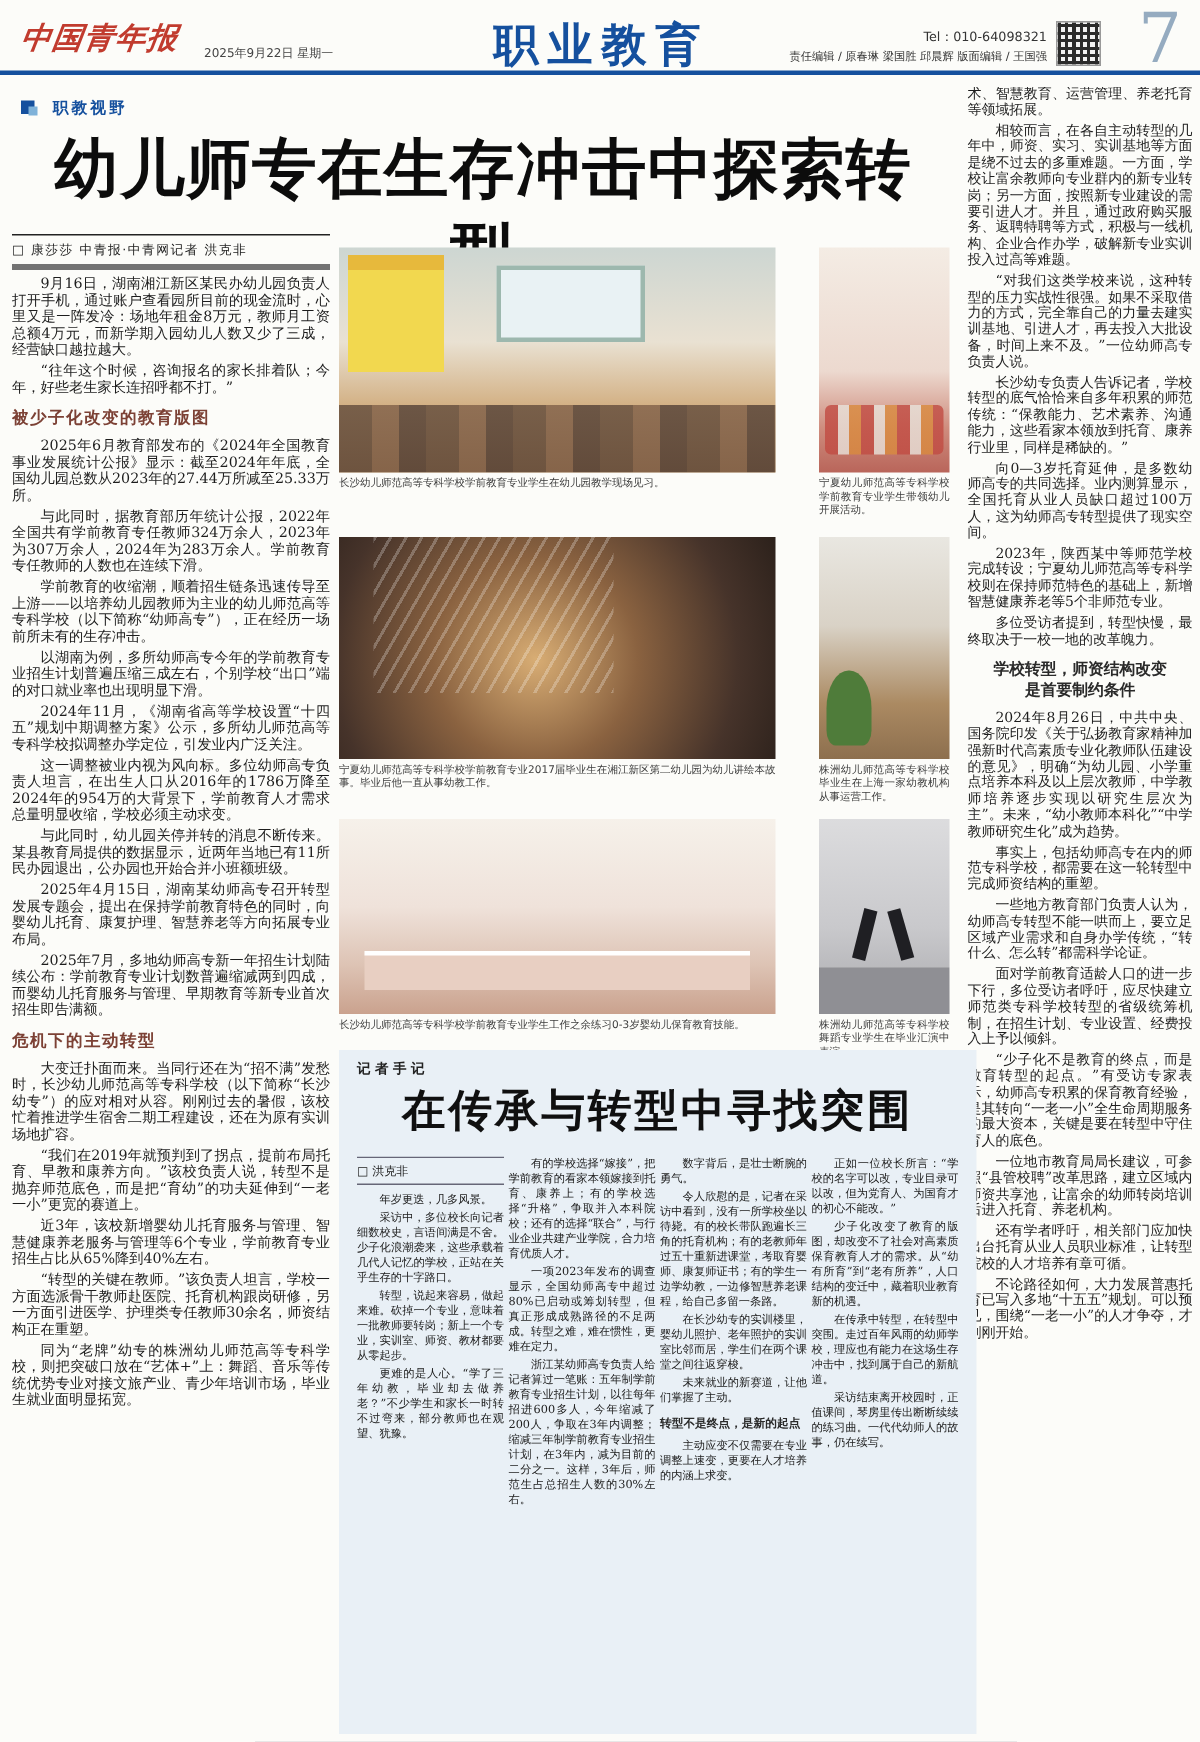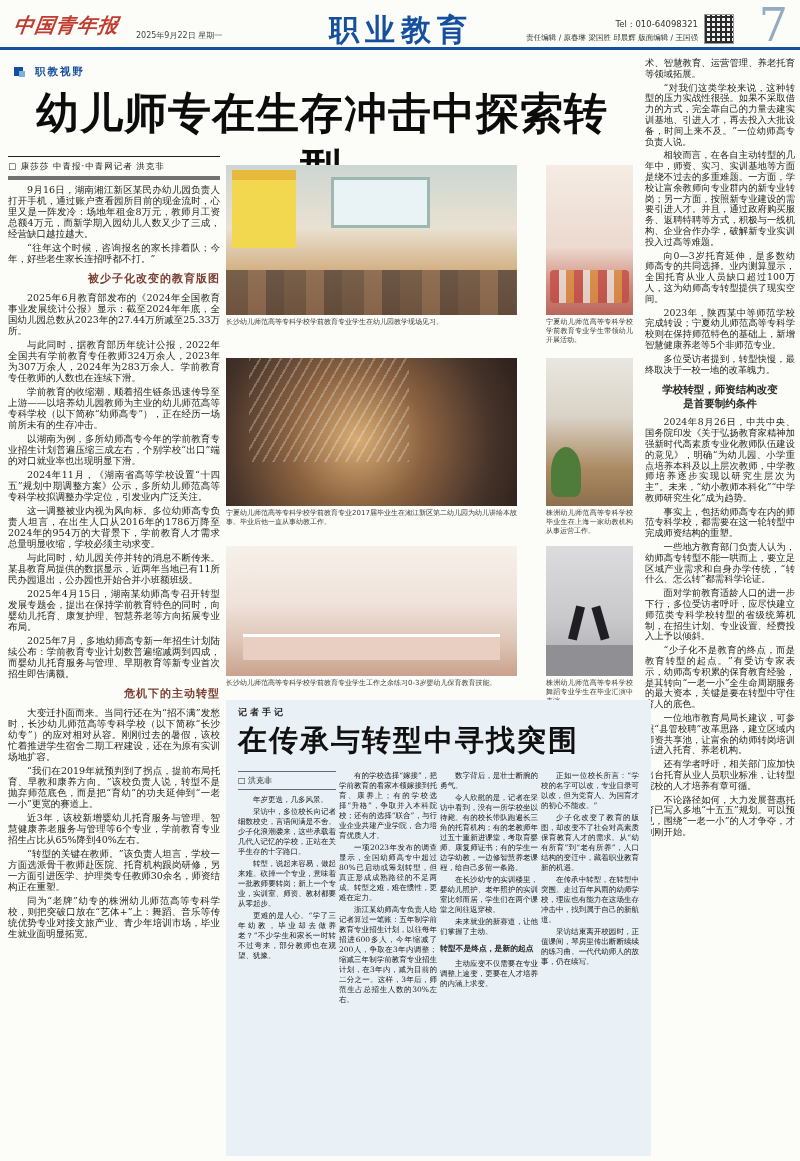--- a/index.html
+++ b/index.html
@@ -36,21 +36,21 @@
   .main-byline { position:absolute; left:8px; top:156px; width:212px; font-size:8.5px; color:#222;
         padding:4px 0 3px; border-top:1.5px solid #222; border-bottom:4px solid #737373;
         font-family:"DejaVu Sans",sans-serif; letter-spacing:1px; }
 
   
   .col-left  { position:absolute; left:8px;  top:184px; width:212px; height:968px; overflow:hidden; }
   .col-right { position:absolute; left:645px; top:58px; width:150px; height:1096px; overflow:hidden; }
   .bodytext p { font-size:9.5px; line-height:11px; text-align:justify; text-indent:2em; margin-bottom:3px; color:#1d1d1d; }
   .col-right p { font-size:9.3px; line-height:10.8px; }
   .col-right .cont p:first-child { text-indent:0; }
-  h3.sub { text-align:right; font-size:11px; font-weight:bold; color:#7c4135;
+  h3.sub { text-align:left; font-size:11px; font-weight:bold; color:#7c4135;
            margin:7px 0 6px; font-family:"DejaVu Sans",sans-serif; letter-spacing:1px; }
   .right-sub { text-align:center; font-size:10.5px; font-weight:bold; color:#2a2a2a;
            line-height:14px; margin:7px 0; font-family:"DejaVu Sans",sans-serif; }
 
   
   .photo-zone { position:absolute; left:226px; top:165px; width:407px; }
   .prow { display:flex; justify-content:space-between; }
   .cell-w { width:291px; } .cell-n { width:87px; }
   .photo { width:100%; position:relative; overflow:hidden; }
   .h150 { height:150px; } .h148 { height:148px; } .h130 { height:130px; }
@@ -80,21 +80,21 @@
   .ph-f { background:linear-gradient(180deg,#dcdcde 0%,#c9c9cc 55%,#a9a9ad 100%); }
   .ph-f .fig1,.ph-f .fig2 { position:absolute; width:9px; height:34px; background:#1f1f23; bottom:28%; }
   .ph-f .fig1 { left:30%; transform:rotate(14deg); }
   .ph-f .fig2 { left:58%; transform:rotate(-16deg); }
   .ph-f .floor { position:absolute; bottom:0; left:0; right:0; height:24%; background:#8f8f94; }
 
   
   .memo { position:absolute; left:226px; top:700px; width:425px; height:456px;
           background:#e9f0f6; padding:6px 12px 24px; overflow:hidden; }
   .memo-label { font-size:9px; font-weight:bold; color:#222; letter-spacing:3px; font-family:"DejaVu Sans",sans-serif; }
-  .memo-headline { font-size:29px; font-weight:900; color:#101010;
+  .memo-headline { text-align:center; font-size:29px; font-weight:900; color:#101010;
           letter-spacing:2px; margin-top:2px; }
   .memo-cols { display:flex; gap:3px; margin-top:10px; height:372px; overflow:hidden; }
   .mcol { flex:1; min-width:0; }
   .mcol p { font-size:7.5px; line-height:10px; text-align:justify; text-indent:2em; margin-bottom:2px; color:#202020; }
   .memo-byline { border-top:1px solid #667; border-bottom:1px solid #667; padding:3px 0;
           font-size:8px; color:#222; margin-bottom:5px; font-family:"DejaVu Sans",sans-serif; }
   .memo-sub { font-size:7.8px; font-weight:bold; color:#2a2a2a; white-space:nowrap;
           margin:6px 0 5px; font-family:"DejaVu Sans",sans-serif; }
 </style>
 </head>
@@ -196,22 +196,23 @@
         </div>
         <div class="caption">株洲幼儿师范高等专科学校舞蹈专业学生在毕业汇演中表演。</div>
         <div class="credit">本报通讯员/受访者供图</div>
       </div>
     </div>
   </div>
 
   <div class="col-right bodytext">
     <div class="cont">
         <p>术、智慧教育、运营管理、养老托育等领域拓展。</p>
+        <p>相较而言，在各自主动转型的几年中，师资、实习、实训基地等方面是绕不过去的多重难题。一方面，学校让富余教师向专业群内的新专业转岗；另一方面，按照新专业建设的需要引进人才。并且，通过政府购买服务、返聘特聘等方式，积极与一线机构、企业合作办学，破解新专业实训投入过高等难题。</p>
         <p>“对我们这类学校来说，这种转型的压力实战性很强。如果不采取借力的方式，完全靠自己的力量去建实训基地、引进人才，再去投入大批设备，时间上来不及。”一位幼师高专负责人说。</p>
-        <p>相较而言，在各自主动转型的几年中，师资、实习、实训基地等方面是绕不过去的多重难题。一方面，学校让富余教师向专业群内的新专业转岗；另一方面，按照新专业建设的需要引进人才。并且，通过政府购买服务、返聘特聘等方式，积极与一线机构、企业合作办学，破解新专业实训投入过高等难题。</p>
+        <p>长沙幼专负责人告诉记者，学校转型的底气恰恰来自多年积累的师范传统：“保教能力、艺术素养、沟通能力，这些看家本领放到托育、康养行业里，同样是稀缺的。”</p>
         <p>向0—3岁托育延伸，是多数幼师高专的共同选择。业内测算显示，全国托育从业人员缺口超过100万人，这为幼师高专转型提供了现实空间。</p>
         <p>2023年，陕西某中等师范学校完成转设；宁夏幼儿师范高等专科学校则在保持师范特色的基础上，新增智慧健康养老等5个非师范专业。</p>
         <p>多位受访者提到，转型快慢，最终取决于一校一地的改革魄力。</p>
       </div>
     <div class="right-sub">
       <div>学校转型，师资结构改变</div>
       <div>是首要制约条件</div>
     </div>
     <div>
         <p>2024年8月26日，中共中央、国务院印发《关于弘扬教育家精神加强新时代高素质专业化教师队伍建设的意见》，明确“为幼儿园、小学重点培养本科及以上层次教师，中学教师培养逐步实现以研究生层次为主”。未来，“幼小教师本科化”“中学教师研究生化”成为趋势。</p>

